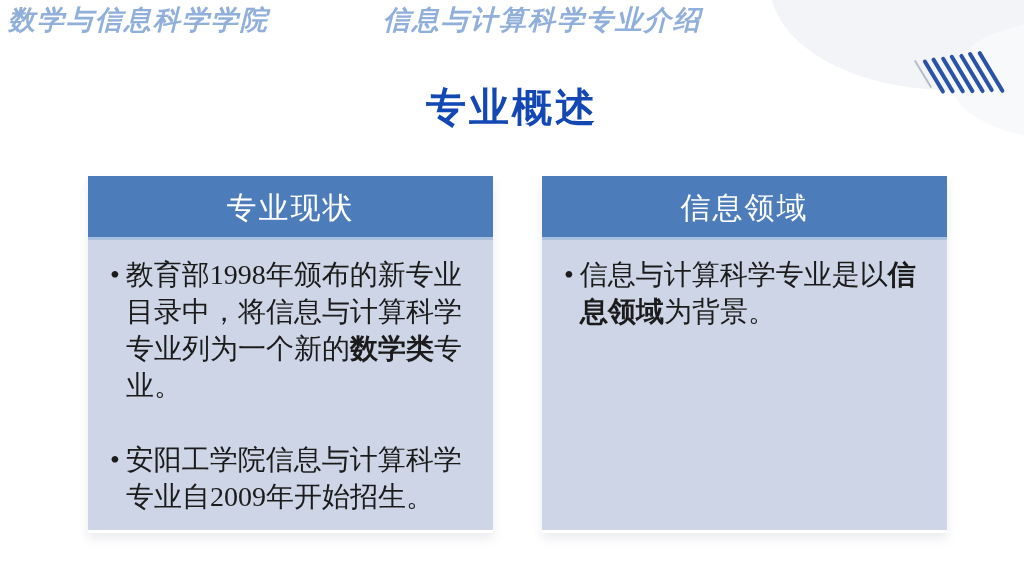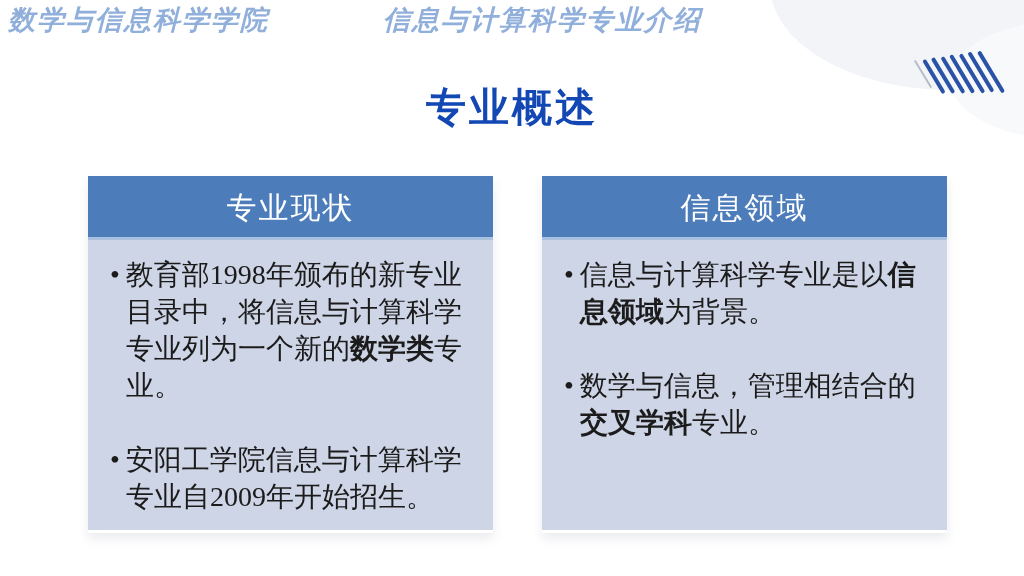--- a/index.html
+++ b/index.html
@@ -97,18 +97,17 @@
       <header class="card-header">专业现状</header>
       <div class="card-body">
           <div class="bullet"><span class="marker">•</span><span>教育部1998年颁布的新专业目录中，将信息与计算科学专业列为一个新的</span><span class="b">数学类</span><span>专业。</span></div>
           <div class="bullet"><span class="marker">•</span><span>安阳工学院信息与计算科学专业自2009年开始招生。</span></div>
         </div>
     </section>
     <section class="card">
       <header class="card-header">信息领域</header>
       <div class="card-body">
           <div class="bullet"><span class="marker">•</span><span>信息与计算科学专业是以</span><span class="b">信息领域</span><span>为背景。</span></div>
-          <div class="bullet"><span class="marker">•</span><span>数学与信息，管理相结合的</span><span class="b">交叉学科</span><span>专业。</span></div>
         </div>
     </section>
   </div>
 
 </div>
 
 </body></html>

